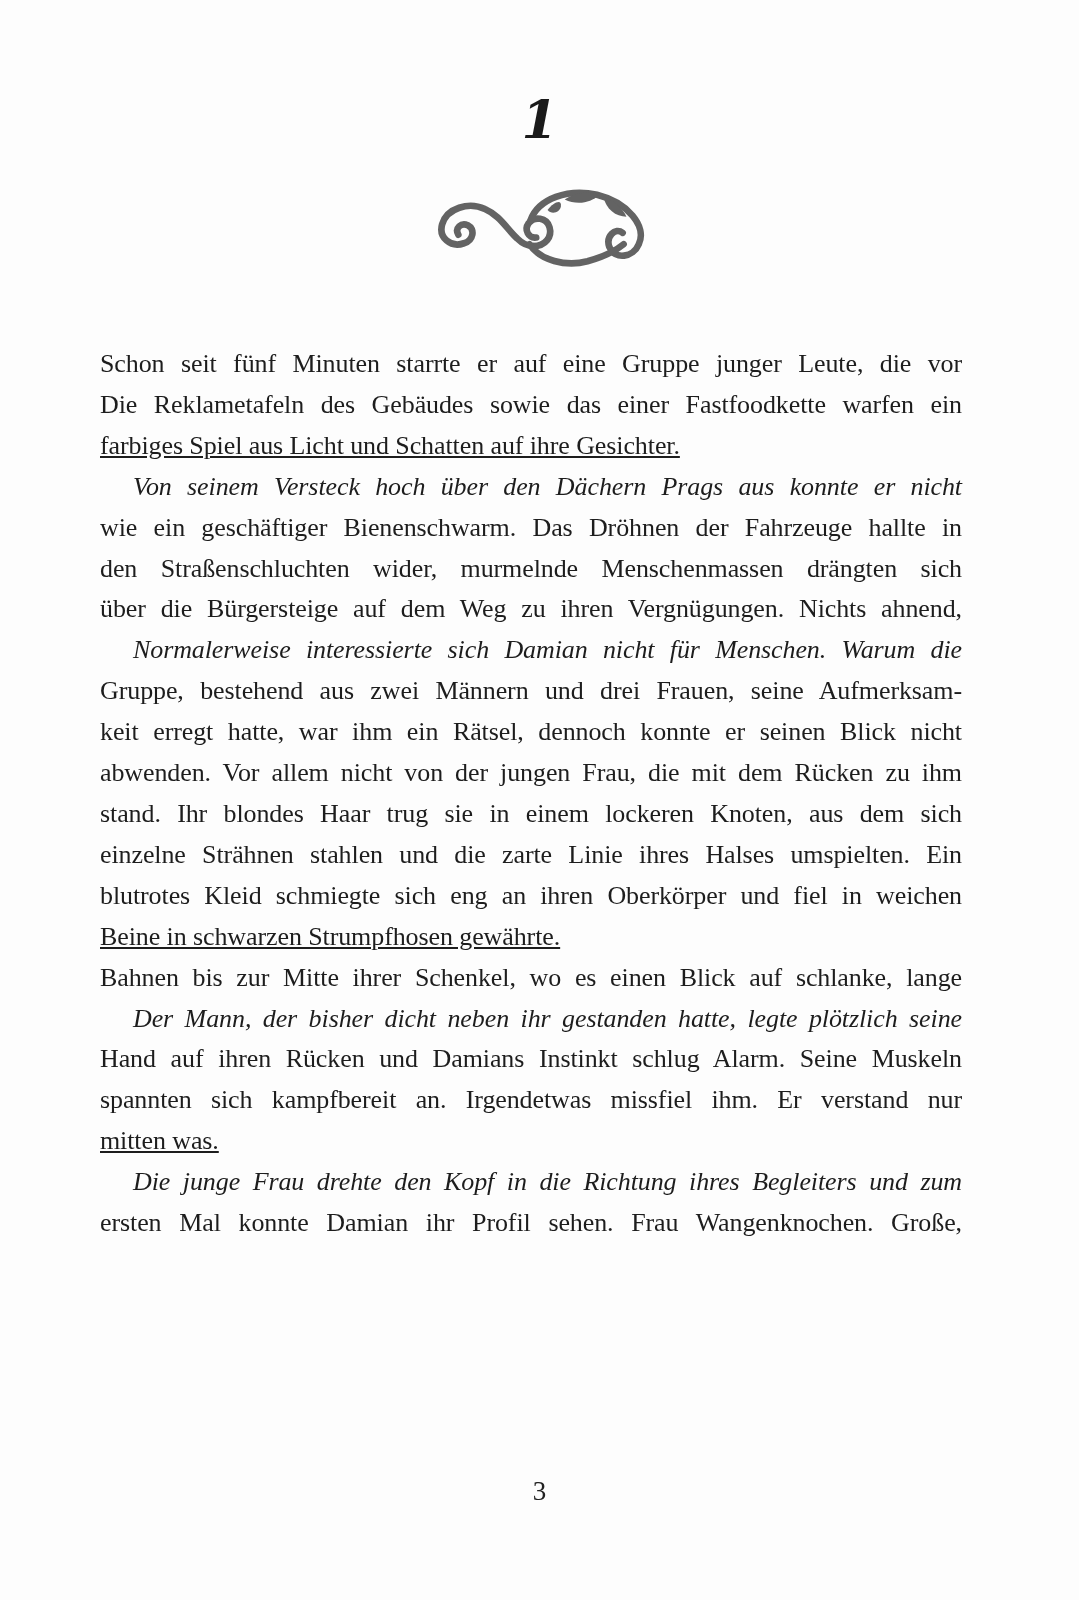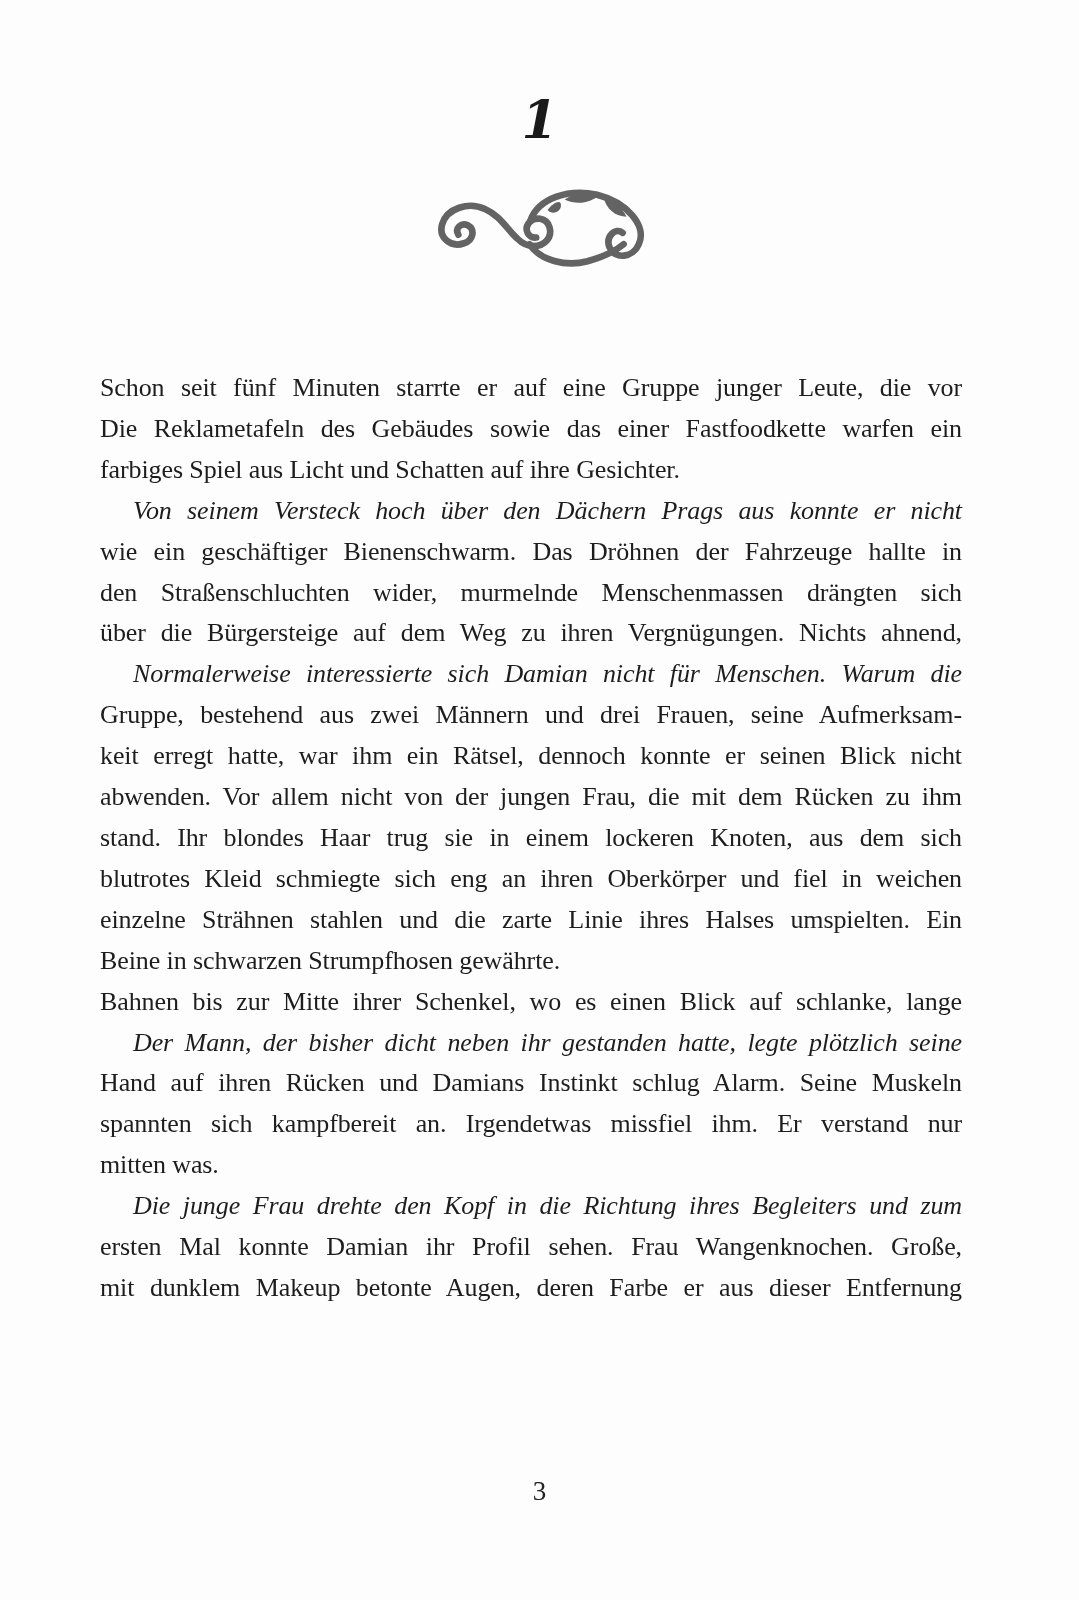--- a/index.html
+++ b/index.html
@@ -37,35 +37,36 @@
     top: 186px;
     left: 50%;
     transform: translateX(-50%);
     width: 228px;
     height: 86px;
     color: var(--ornament);
   }
   .ornament svg { display: block; width: 100%; height: 100%; }
   .text-block {
     position: absolute;
-    top: 368px;
+    top: 344px;
     left: 100px;
     width: 862px;
     font-size: 26px;
     line-height: 40.9px;
     letter-spacing: -0.1px;
   }
   .line {
     text-align: justify;
     text-align-last: justify;
     -moz-text-align-last: justify;
     white-space: normal;
   }
   .line.para-end {
     text-align-last: left;
+    text-decoration: underline;
     -moz-text-align-last: left;
   }
   .line.indent { text-indent: 33px; font-style: italic; }
   .page-number {
     position: absolute;
     top: 1476px;
     left: 0;
     width: 100%;
     text-align: center;
     font-size: 27px;
@@ -107,33 +108,32 @@
         <div class="line">wie ein geschäftiger Bienenschwarm. Das Dröhnen der Fahrzeuge hallte in</div>
         <div class="line">den Straßenschluchten wider, murmelnde Menschenmassen drängten sich</div>
         <div class="line">über die Bürgersteige auf dem Weg zu ihren Vergnügungen. Nichts ahnend,</div>
       </div>
       <div class="paragraph">
         <div class="line indent">Normalerweise interessierte sich Damian nicht für Menschen. Warum die</div>
         <div class="line">Gruppe, bestehend aus zwei Männern und drei Frauen, seine Aufmerksam-</div>
         <div class="line">keit erregt hatte, war ihm ein Rätsel, dennoch konnte er seinen Blick nicht</div>
         <div class="line">abwenden. Vor allem nicht von der jungen Frau, die mit dem Rücken zu ihm</div>
         <div class="line">stand. Ihr blondes Haar trug sie in einem lockeren Knoten, aus dem sich</div>
+        <div class="line">einzelne Strähnen stahlen und die zarte Linie ihres Halses umspielten. Ein</div>
         <div class="line">blutrotes Kleid schmiegte sich eng an ihren Oberkörper und fiel in weichen</div>
-        <div class="line">einzelne Strähnen stahlen und die zarte Linie ihres Halses umspielten. Ein</div>
         <div class="line para-end">Beine in schwarzen Strumpfhosen gewährte.</div>
         <div class="line">Bahnen bis zur Mitte ihrer Schenkel, wo es einen Blick auf schlanke, lange</div>
       </div>
       <div class="paragraph">
         <div class="line indent">Der Mann, der bisher dicht neben ihr gestanden hatte, legte plötzlich seine</div>
         <div class="line">Hand auf ihren Rücken und Damians Instinkt schlug Alarm. Seine Muskeln</div>
         <div class="line">spannten sich kampfbereit an. Irgendetwas missfiel ihm. Er verstand nur</div>
         <div class="line para-end">mitten was.</div>
       </div>
       <div class="paragraph">
         <div class="line indent">Die junge Frau drehte den Kopf in die Richtung ihres Begleiters und zum</div>
         <div class="line">ersten Mal konnte Damian ihr Profil sehen. Frau Wangenknochen. Große,</div>
-        <div class="line">mit dunklem Makeup betonte Augen, deren Farbe er aus dieser Entfernung</div>
       </div>
     </div>
 
   <div class="page-number">3</div>
 
 </div>
 
 </body></html>

